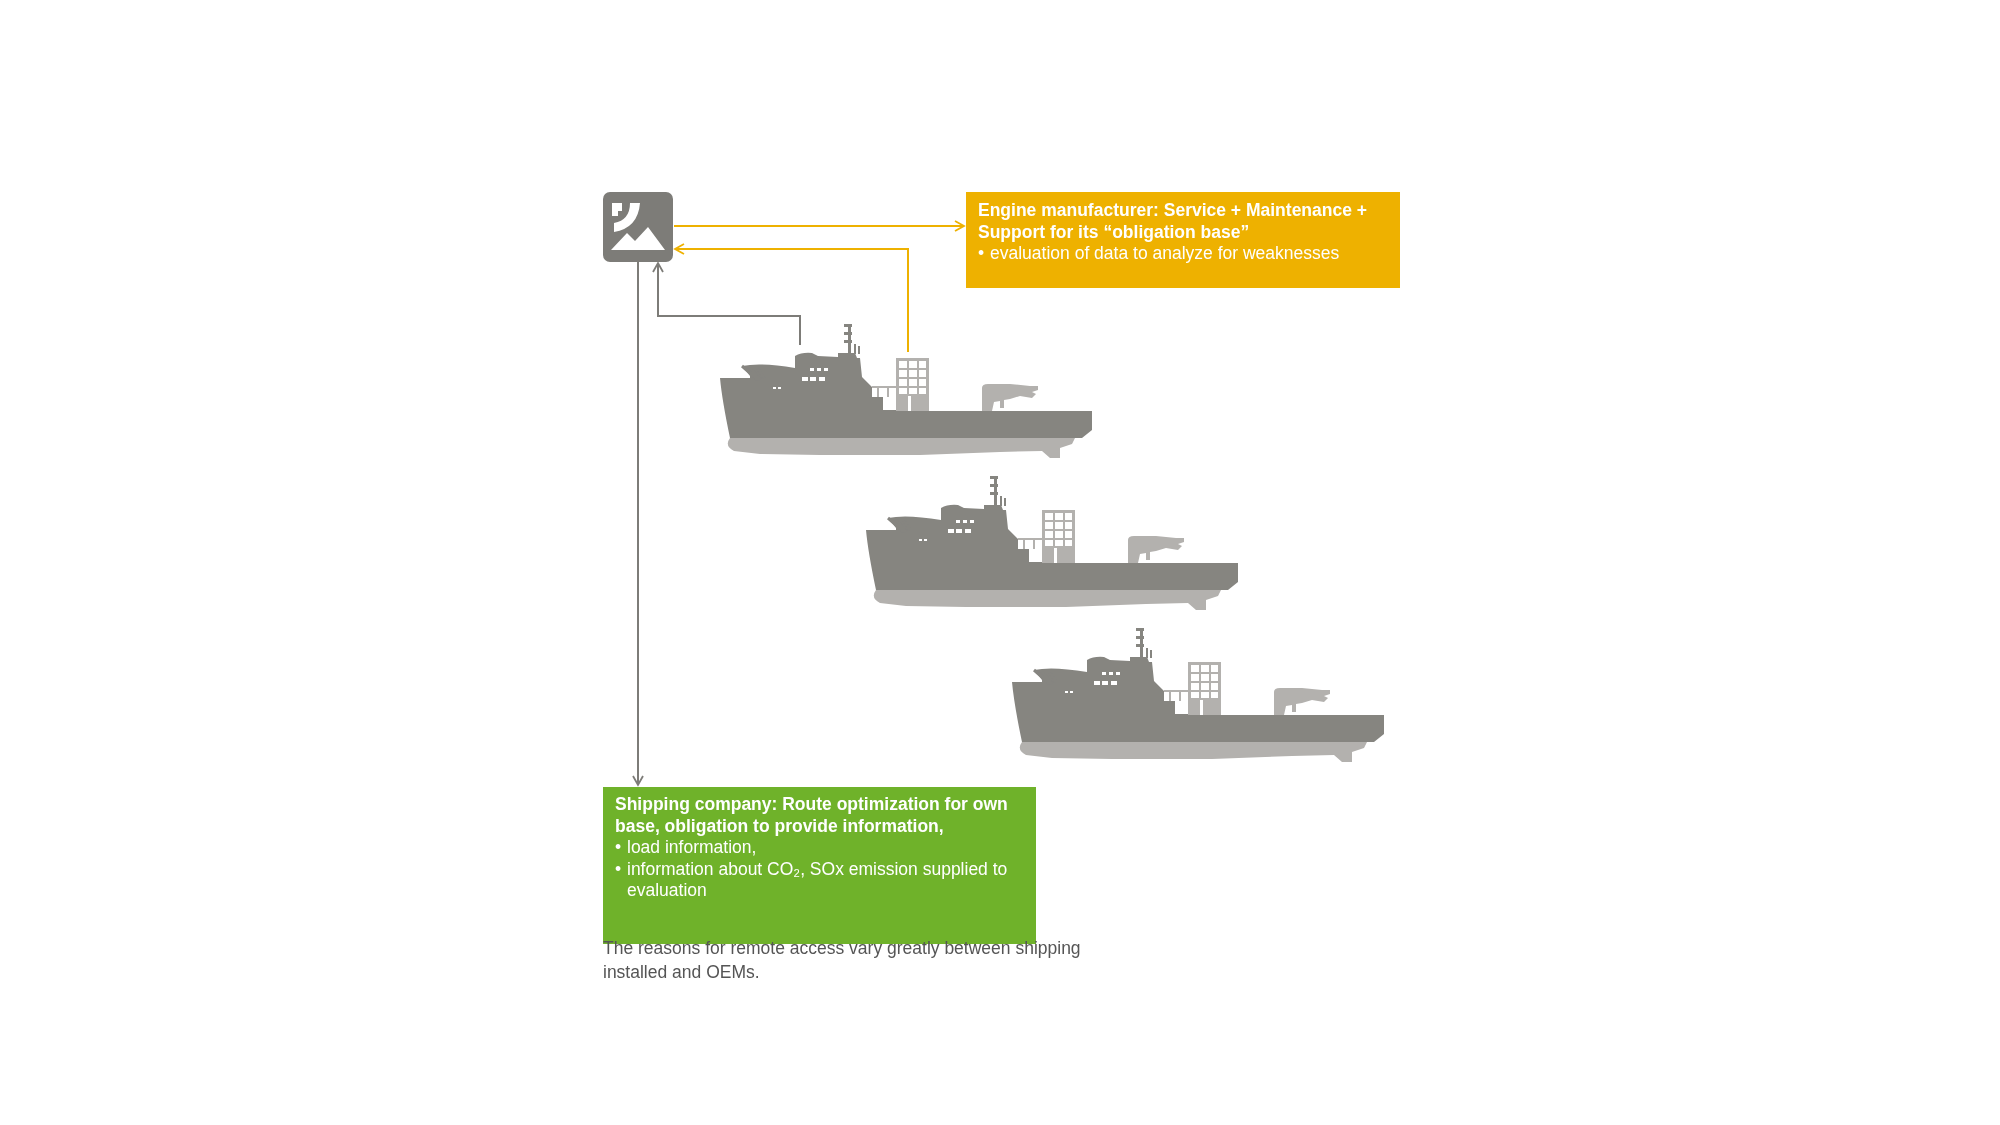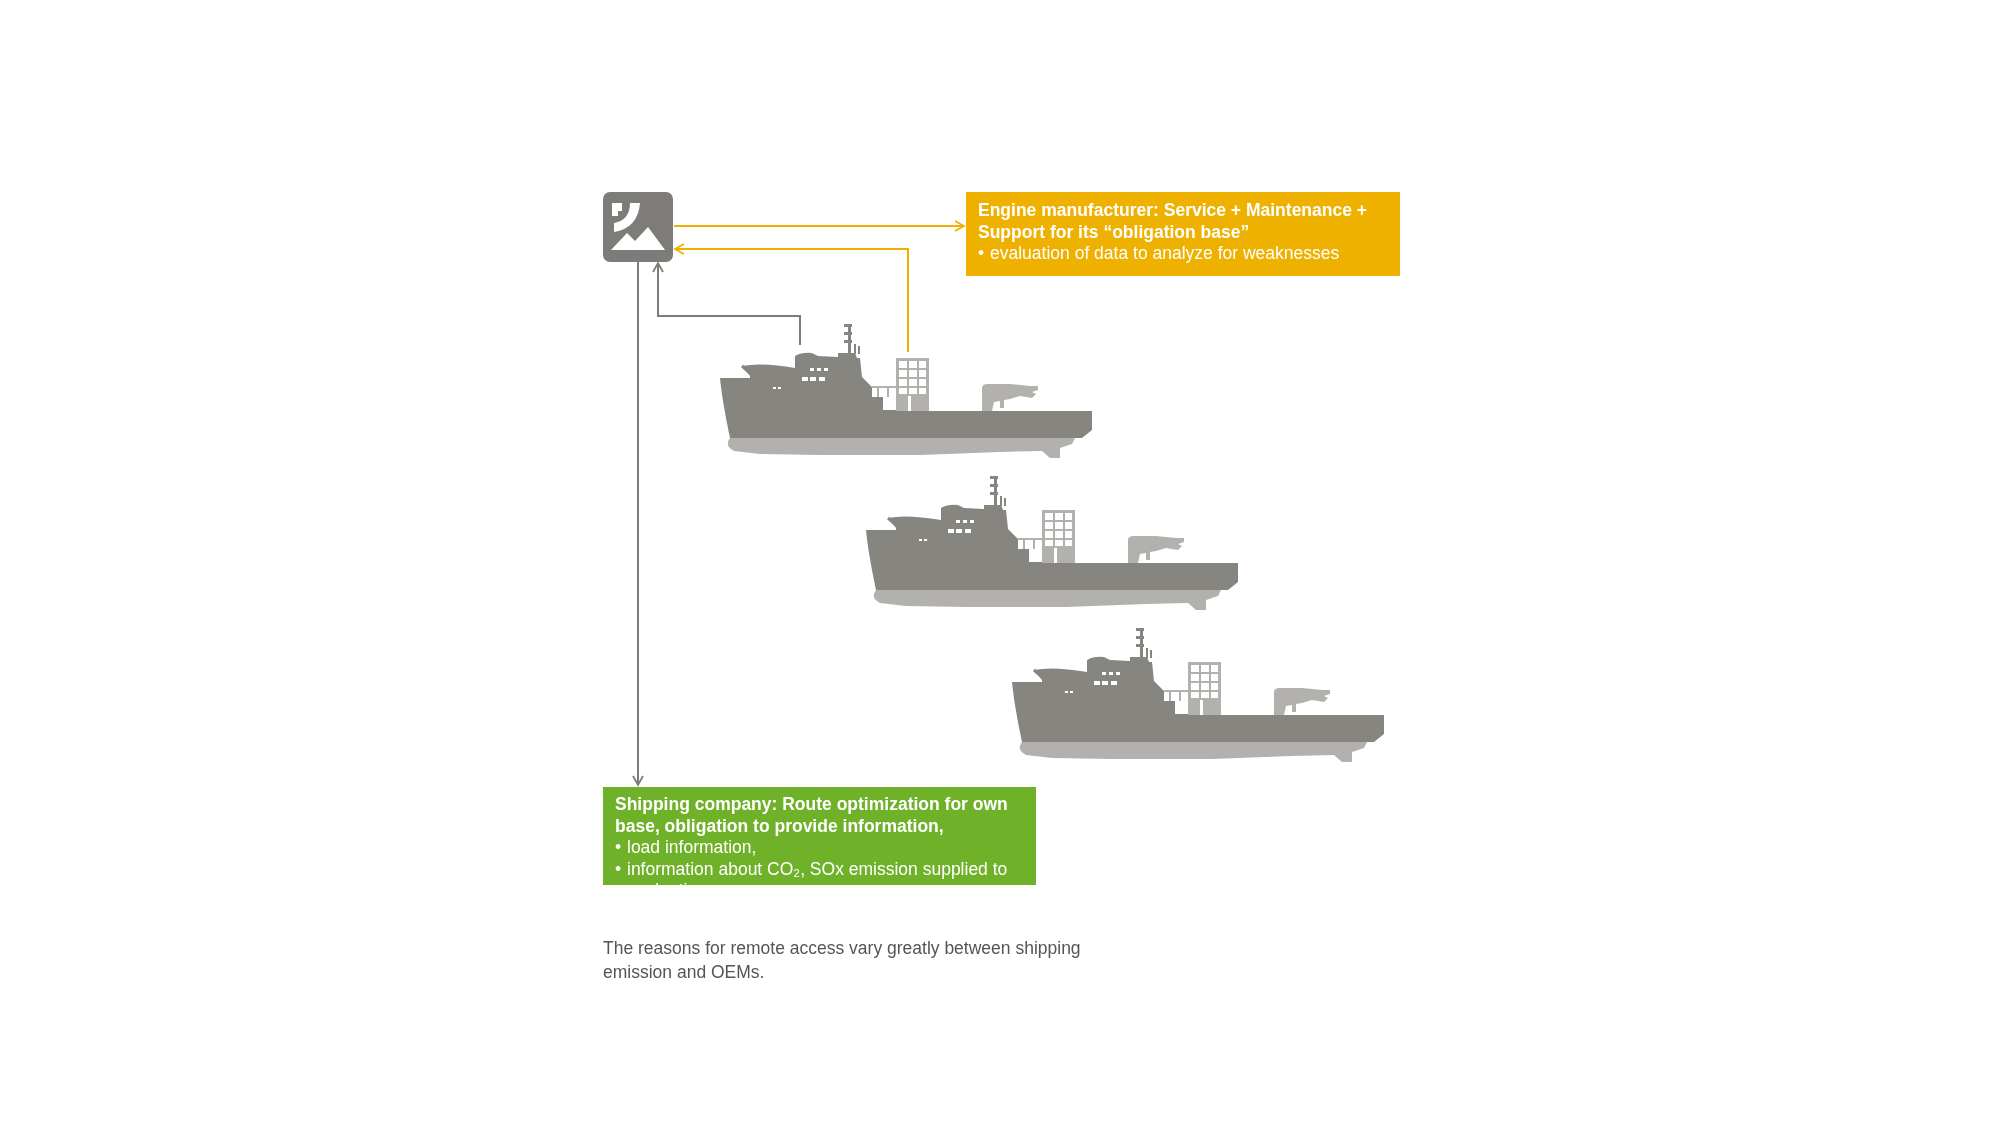--- a/index.html
+++ b/index.html
@@ -1,20 +1,20 @@
 <!DOCTYPE html>
 <html><head>
 <meta charset="utf-8">
 <style>
   html, body { margin:0; padding:0; background:#ffffff; }
   body { width:2000px; height:1125px; position:relative; overflow:hidden;
          font-family:"Liberation Sans", "DejaVu Sans", sans-serif; }
   .box { position:absolute; color:#ffffff; box-sizing:border-box; }
-  .box-orange { left:966px; top:192px; width:434px; height:84px; padding:8px 12px 0 12px; }
-  .box-green { left:603px; top:787px; width:433px; height:98px; padding:7px 12px 0 12px; }
+  .box-orange { left:966px; top:192px; width:434px; height:96px; padding:8px 12px 0 12px; }
+  .box-green { left:603px; top:787px; width:433px; height:157px; padding:7px 12px 0 12px; }
   .box .title { font-weight:bold; font-size:17.5px; line-height:21.5px; }
   .box .bullet { font-size:17.5px; line-height:21.5px; display:flex; }
   .box .bullet .dot { width:12px; flex:0 0 12px; }
   .caption { position:absolute; left:603px; top:912px; width:540px; font-size:17.5px; line-height:24px; color:#555555;margin-top:24px; }
   svg.overlay { position:absolute; left:0; top:0; }
 </style>
 </head>
 <body>
 
 <svg class="overlay" width="2000" height="1125" viewBox="0 0 2000 1125">
@@ -113,14 +113,14 @@
     <span>information about CO₂, SOx emission supplied to</span>
   </div>
   <div class="bullet">
     <span class="dot"></span>
     <span>evaluation</span>
   </div>
 </div>
 
 <div class="caption">
   <div>The reasons for remote access vary greatly between shipping</div>
-  <div>emission and OEMs.</div>
+  <div>installed and OEMs.</div>
 </div>
 
 </body></html>

